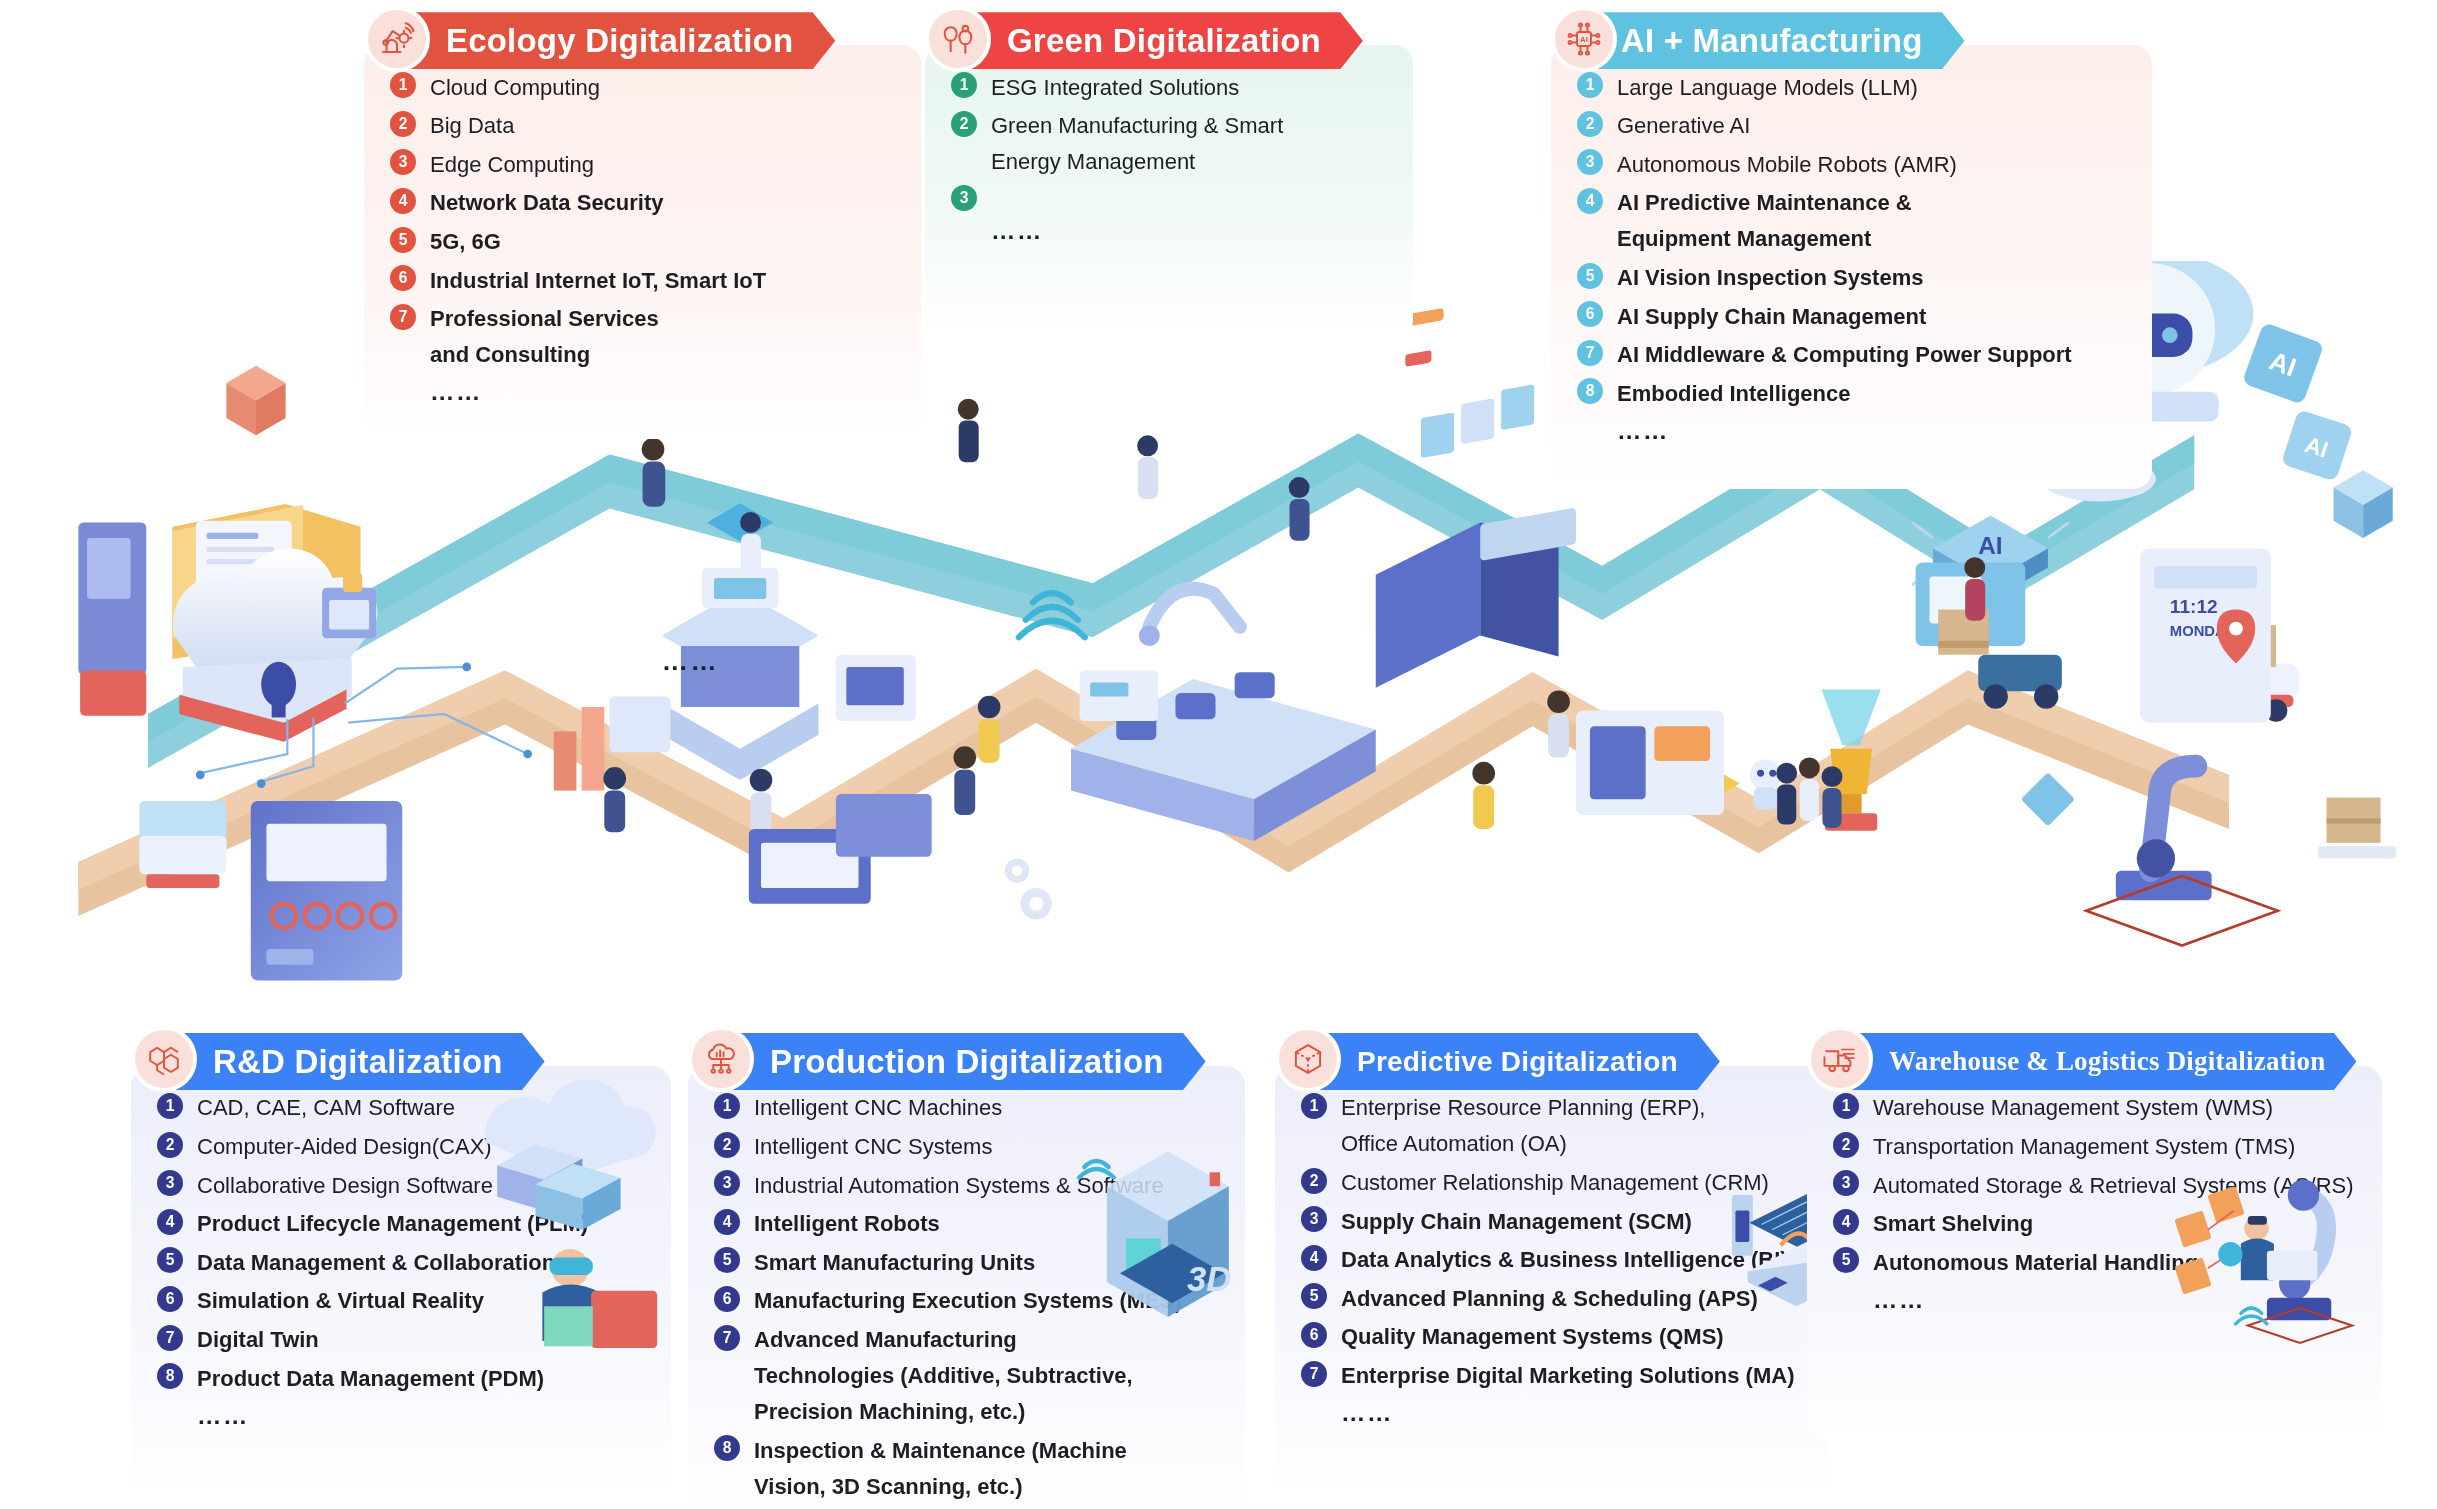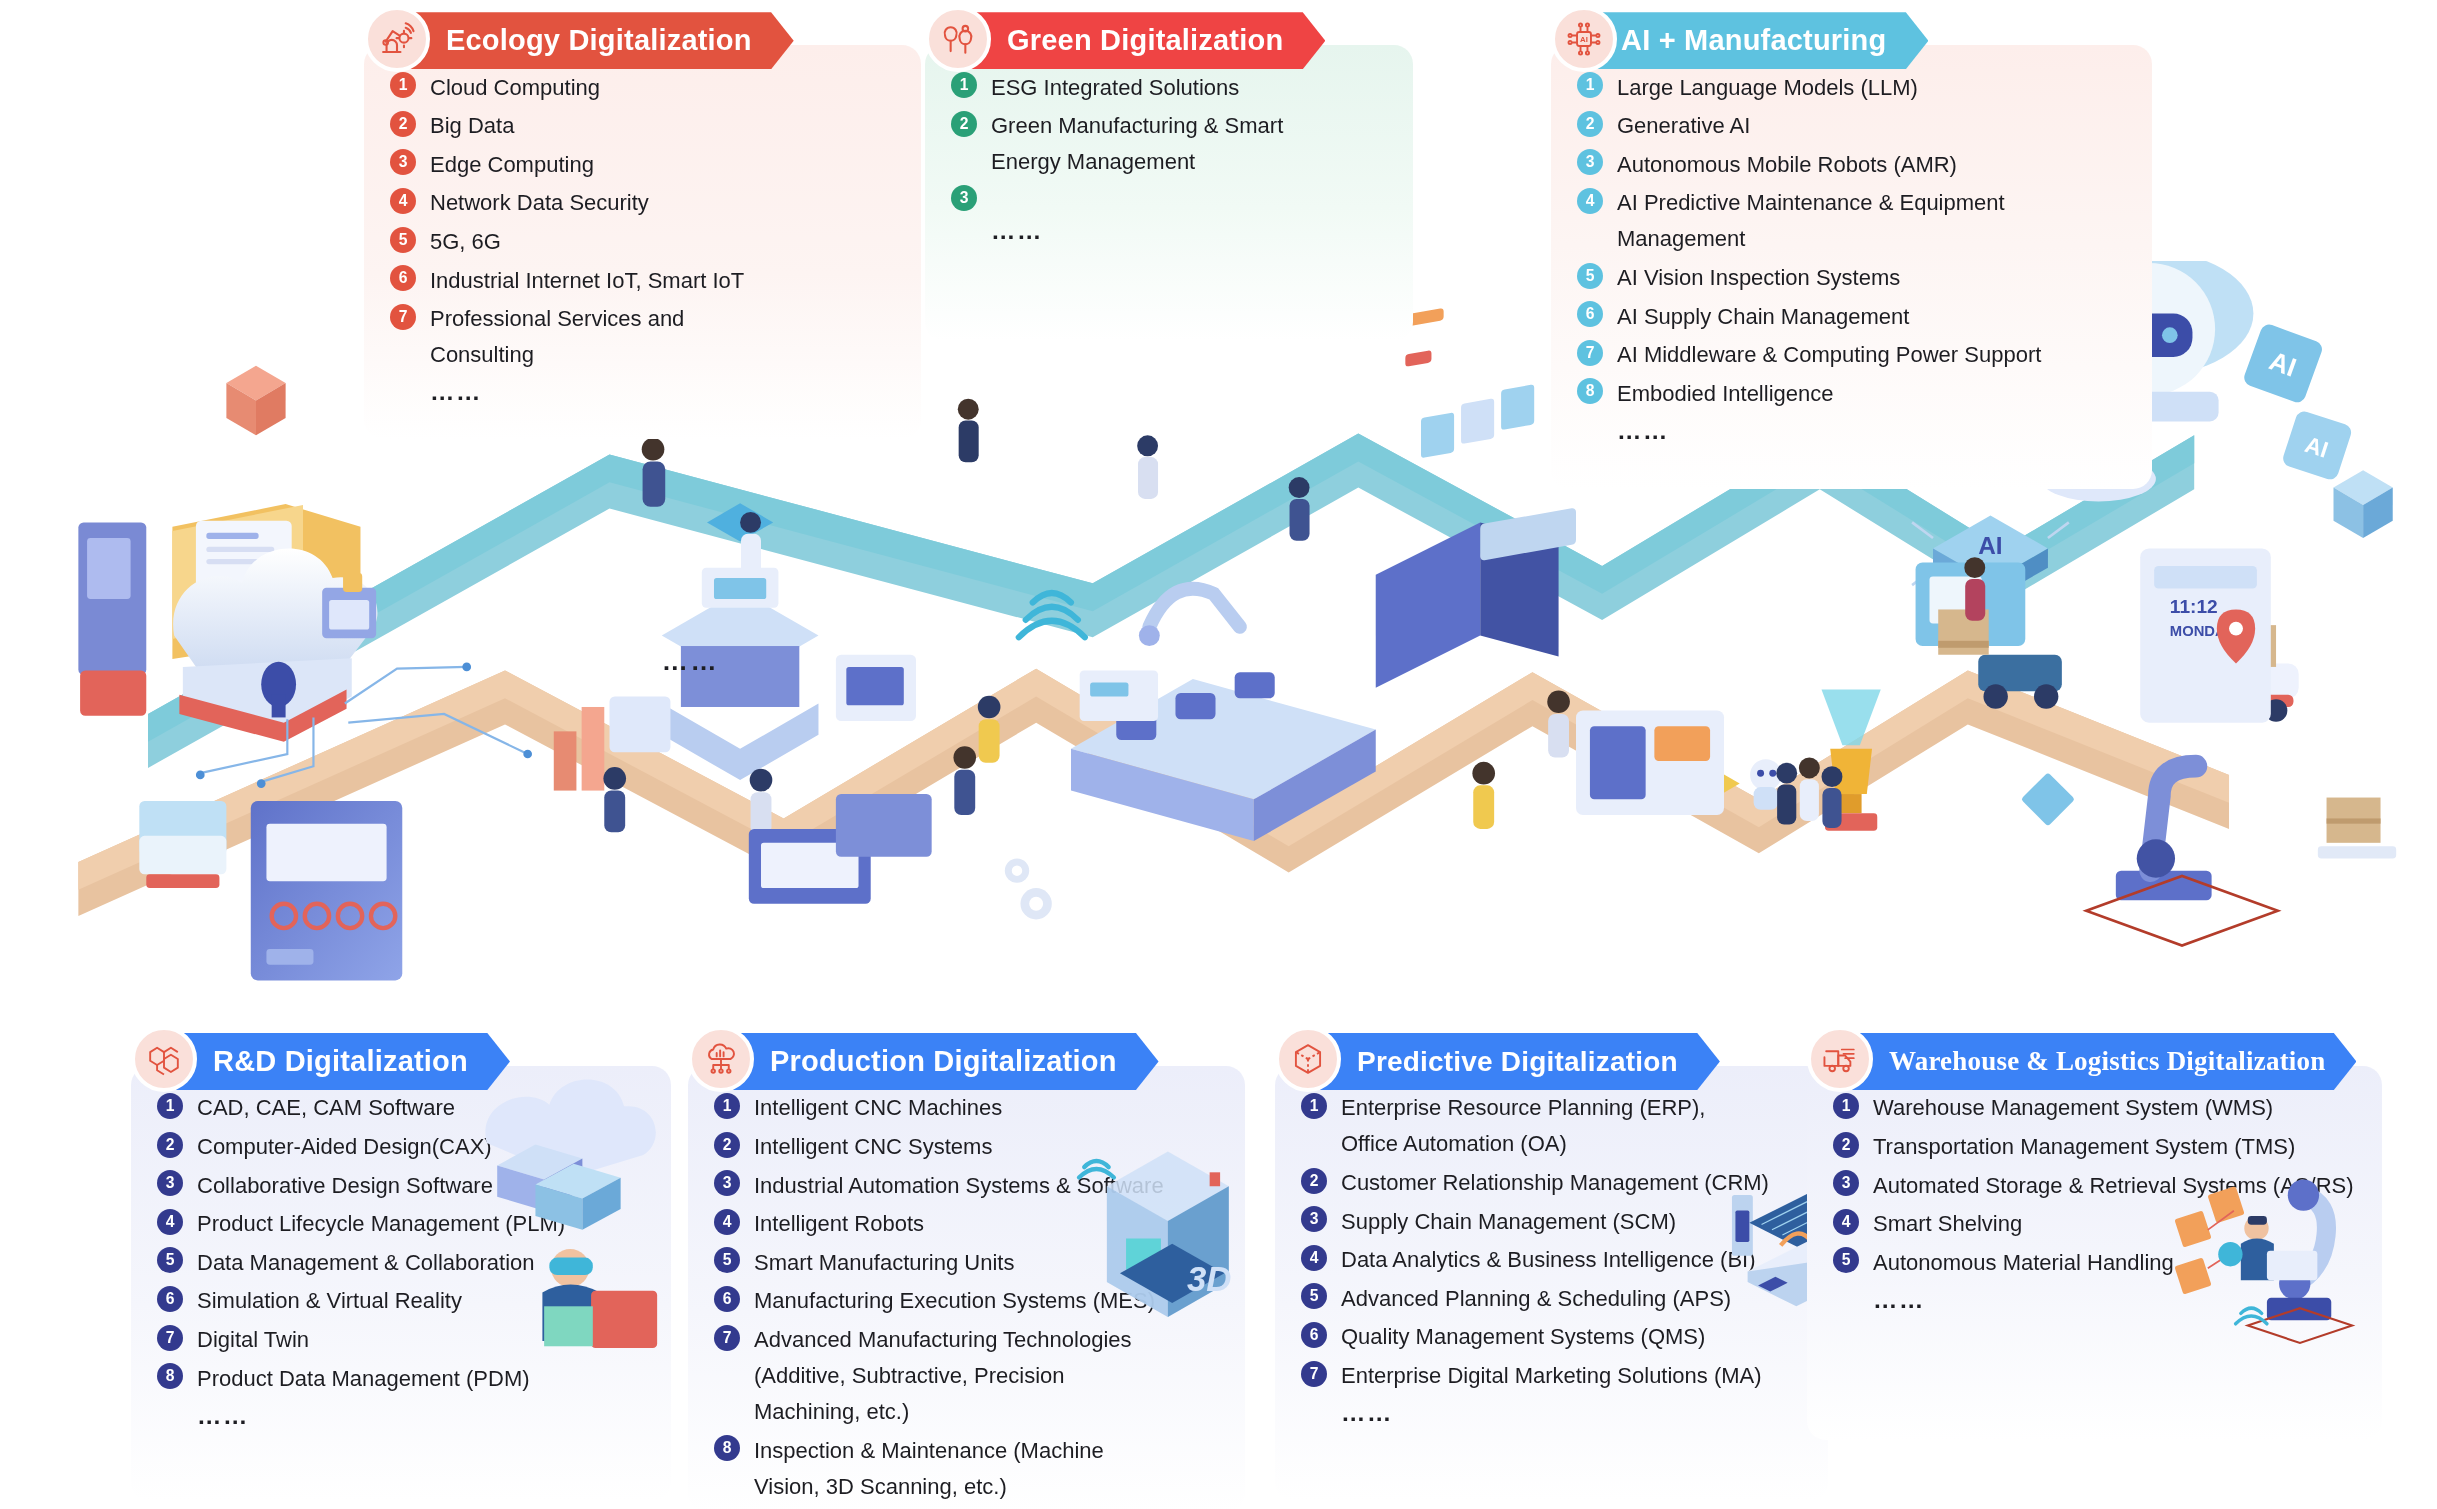--- a/index.html
+++ b/index.html
@@ -35,41 +35,41 @@
     flex: none;
   }
   .hdr-badge svg { display:block; }
   .hdr-ribbon {
     position: relative; z-index: 2;
     height: 57px;
     margin-left: -38px;
     padding-left: 54px; padding-right: 42px;
     display: flex; align-items: center;
     color: #fff;
-    font-size: 29px; font-weight: bold;
+    font-size: 33px; font-weight: bold;
     letter-spacing: 0.2px;
     white-space: nowrap;
   }
   .hdr-ribbon.arrow {
     clip-path: polygon(0 0, calc(100% - 22.6px) 0, 100% 50%, calc(100% - 22.6px) 100%, 0 100%);
   }
 
   
   .plist { position: relative; padding: 24.4px 22.6px 19px 26px; }
   .pitem { display: flex; align-items: flex-start; margin-bottom: 2.6px; }
   .num {
     flex: none;
     width: 26px; height: 26px; border-radius: 50%;
     color: #fff; font-size: 15.7px; font-weight: bold;
     display: flex; align-items: center; justify-content: center;
     margin-top: 2.6px; margin-right: 14px;
     font-family: "Liberation Sans", sans-serif;
   }
   .ptxt { font-size: 22px; color: #1d1d22; line-height: 36px; }
-  .ptxt.bold { font-weight: normal; }
+  .ptxt.bold { font-weight: bold; }
   .ellip { font-size: 24.4px; color: #1d1d22; letter-spacing: 1.7px;
            font-weight: bold; padding-left: 40px; margin-top: 5.2px;}
 
   
   .p-eco  .hdr-ribbon { background: #e2533f; }
   .p-eco  .panel-body { background: linear-gradient(180deg,#fdeeeb 0%,#fdf4f2 58%,#ffffff 100%); }
   .p-eco  .num { background: #e2533f; }
 
   .p-green .hdr-ribbon { background: #ef4444; }
   .p-green .panel-body { background: linear-gradient(180deg,#e6f5ee 0%,#f1faf5 55%,#ffffff 100%); }

